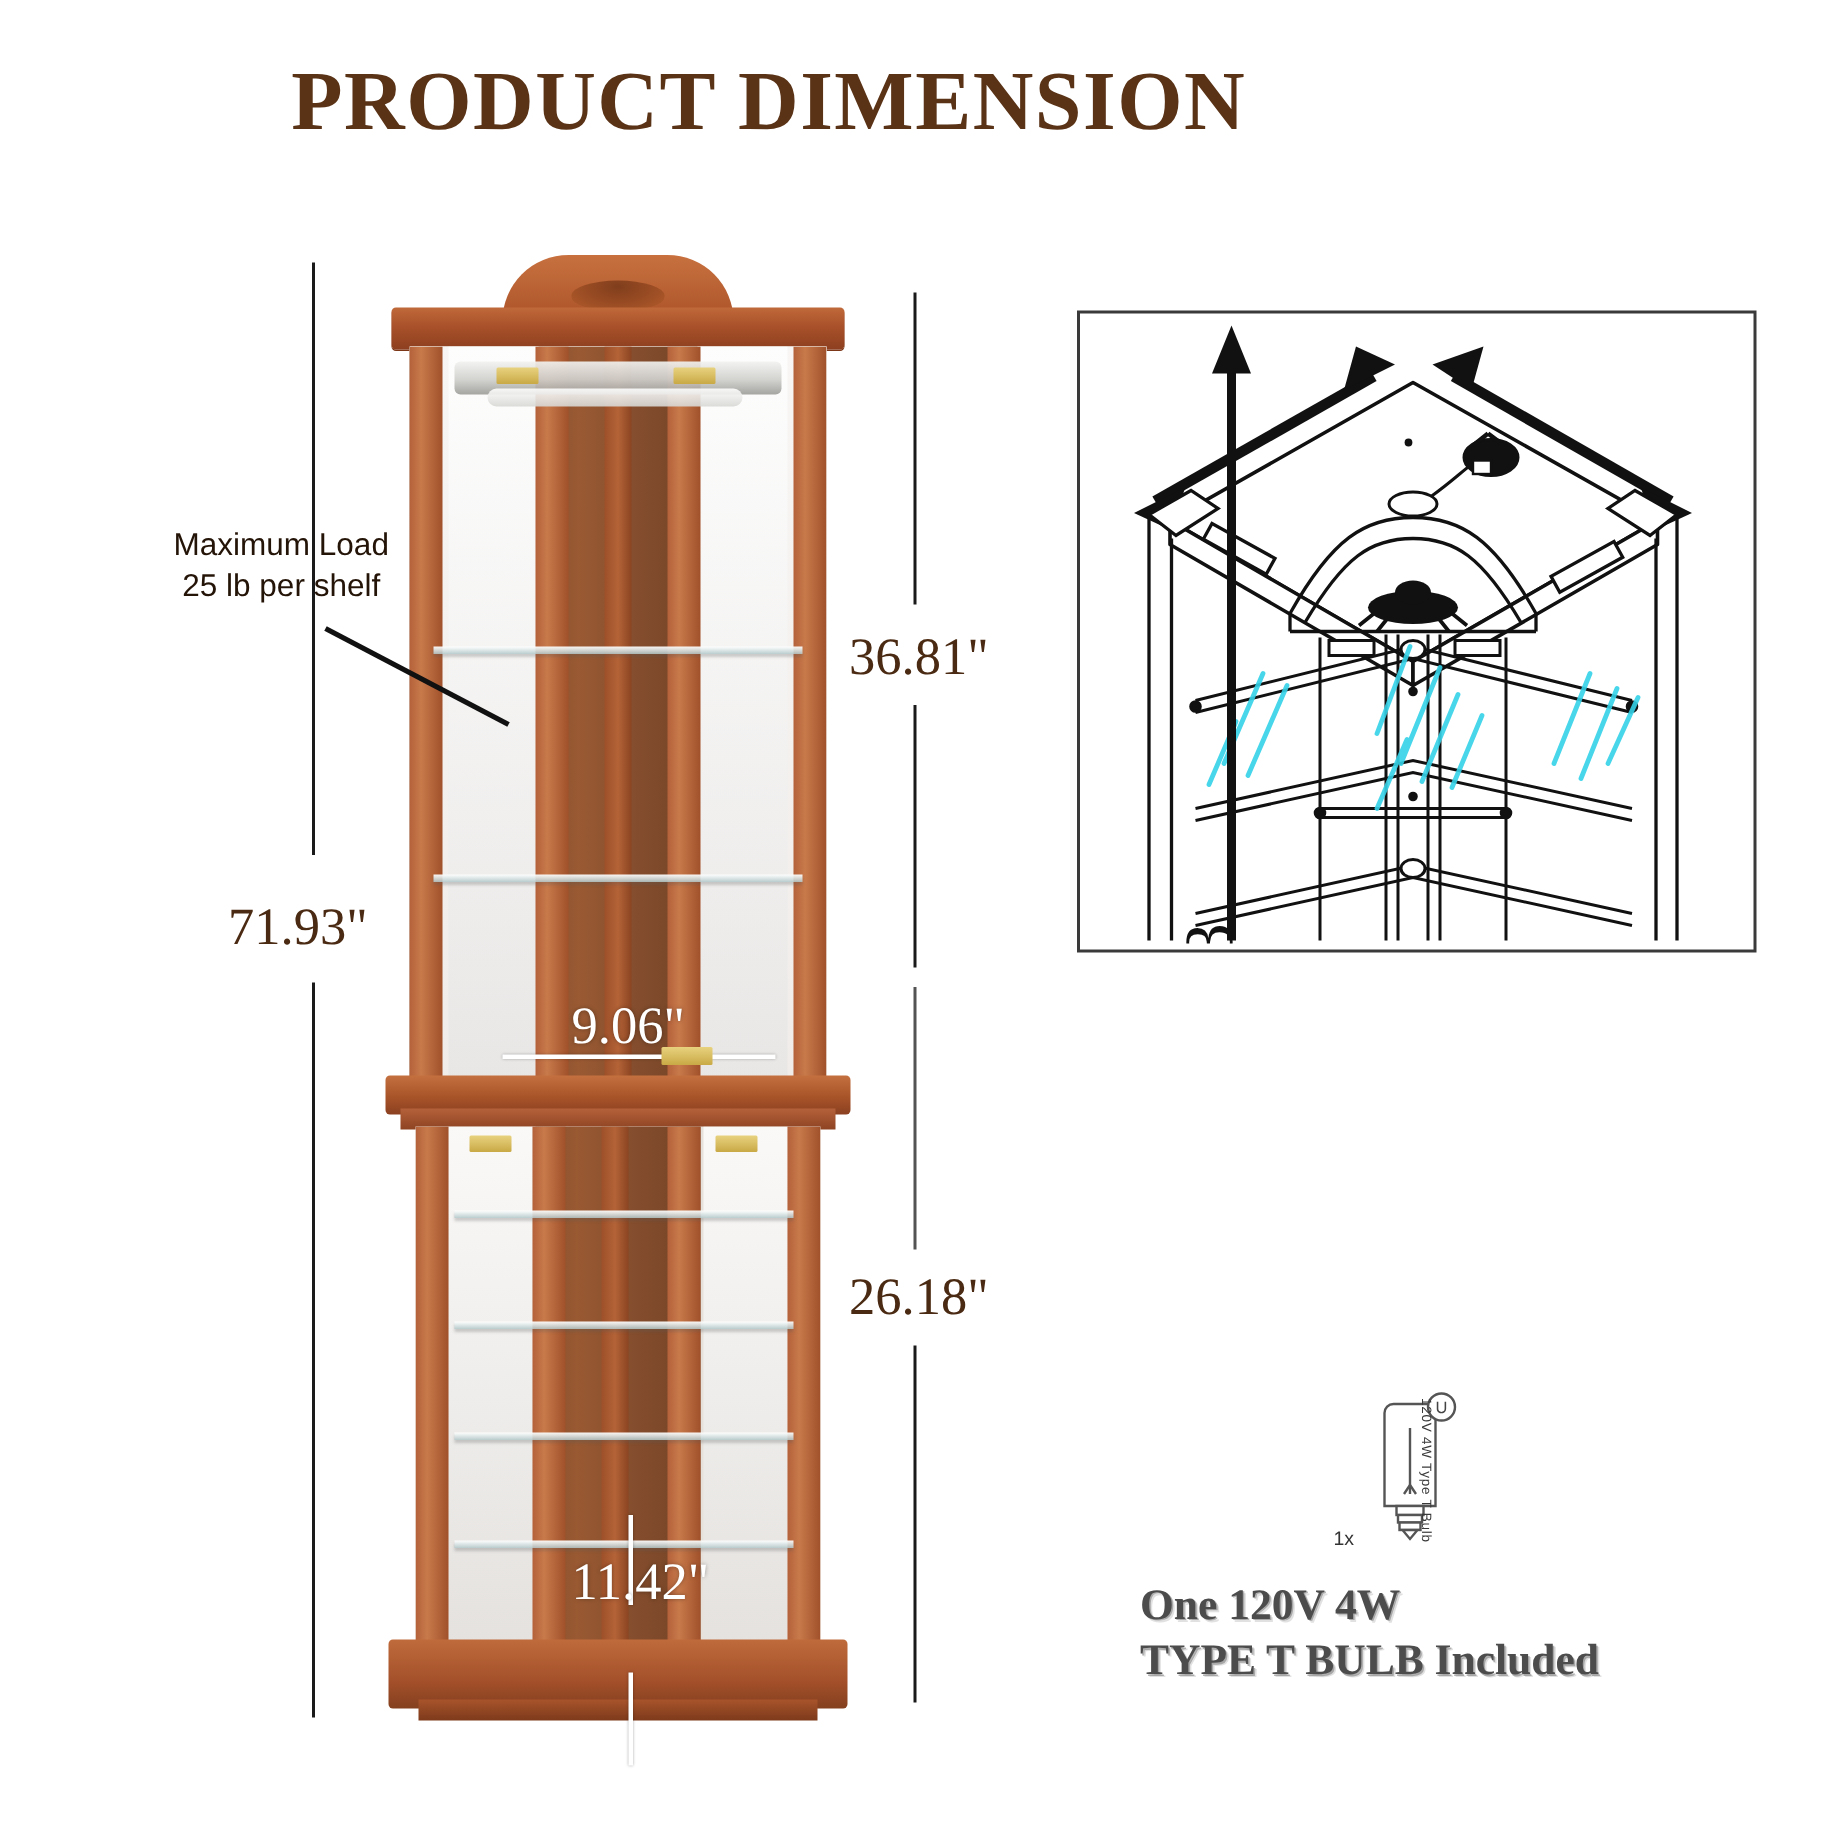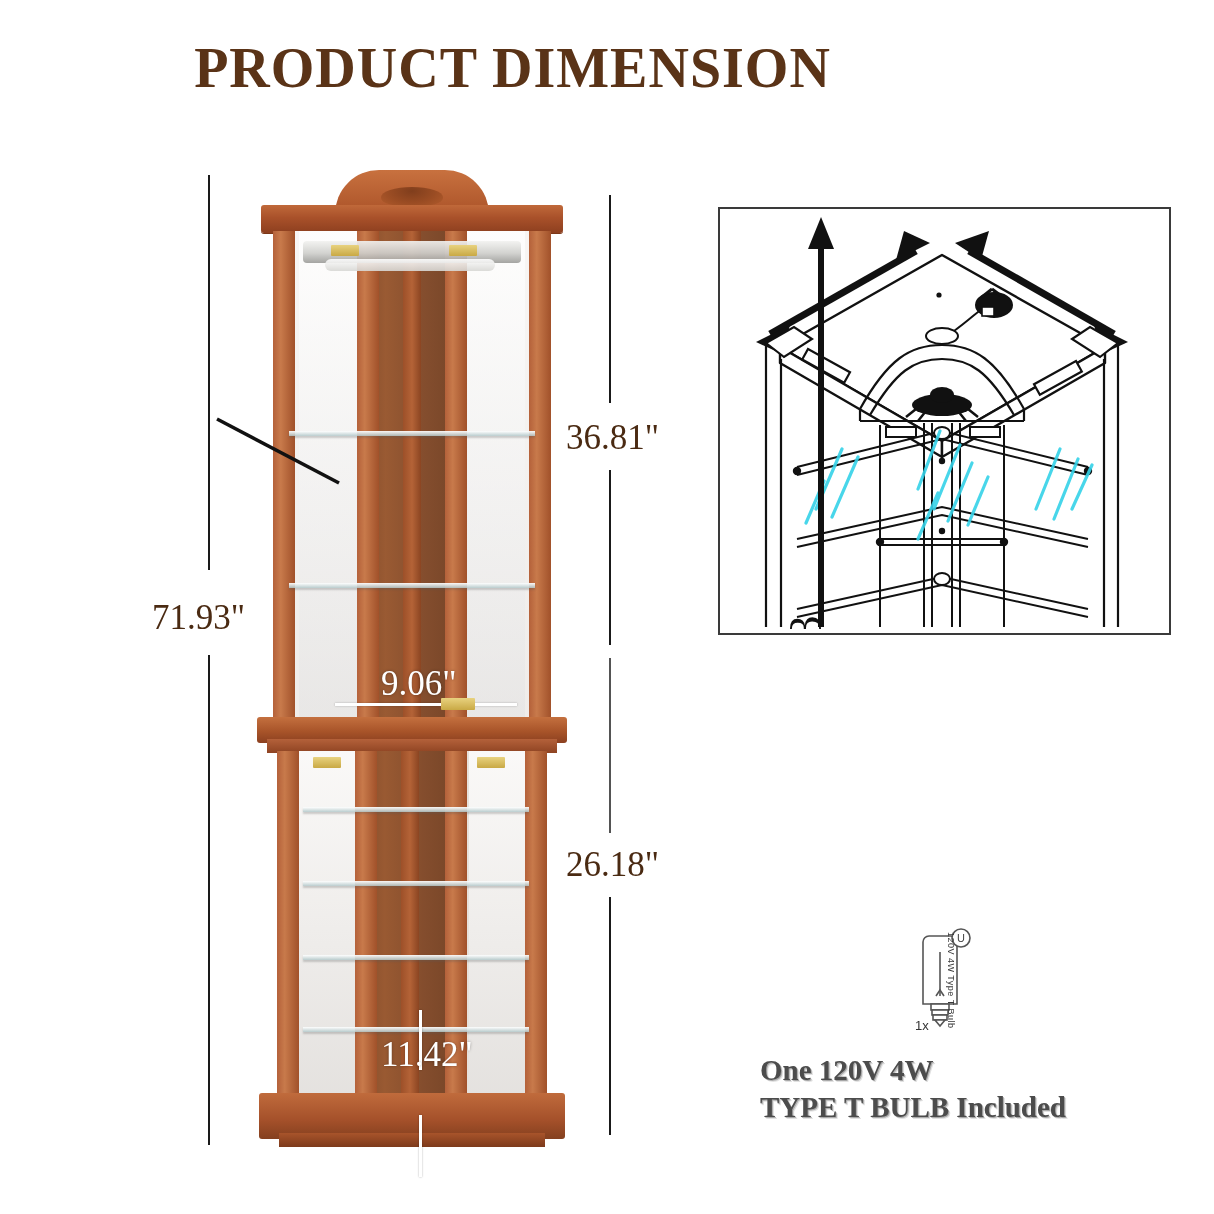--- a/index.html
+++ b/index.html
@@ -166,21 +166,21 @@
     left:718px; top:207px; width:449px; height:424px;
     border:2px solid #3a3a3a;
     background:#ffffff;
     overflow:hidden;
   }
   .inset svg{display:block;}
 
   
   .bulb-block{position:absolute; left:905px; top:918px; width:150px; height:120px;}
   .bulb-count{
-    position:absolute; left:915px; top:1018px;
+    position:absolute; left:889px; top:1018px;
     font-family:"Liberation Sans",sans-serif;
     font-size:13px;color:#333;
   }
   .bulb-vtext{
     position:absolute; left:946px; top:932px;
     font-family:"Liberation Sans",sans-serif;
     font-size:9px; color:#3a3a3a;
     writing-mode:vertical-rl;
     letter-spacing:.5px;
     white-space:nowrap;
@@ -265,20 +265,22 @@
   </div>
 
   <div class="dim-text white" style="left:381px;top:664px;">9.06"</div>
 
   <div class="dim-text white" style="left:381px;top:1035px;">11.42"</div>
 
   <div class="dimline v-line" style="left:208px;top:175px;height:395px;"></div>
   <div class="dimline v-line" style="left:208px;top:655px;height:490px;"></div>
   <div class="dim-text" style="left:152px;top:598px;">71.93"</div>
 
+  <div class="note-text" style="left:100px;top:350px;width:175px;">Maximum Load
+25 lb per shelf</div>
   <svg style="position:absolute;left:215px;top:415px;" width="130" height="75">
     <line x1="2" y1="4" x2="124" y2="68" stroke="#111" stroke-width="3.5"></line>
   </svg>
 
   <div class="dimline v-line" style="left:609px;top:195px;height:208px;"></div>
   <div class="dimline v-line" style="left:609px;top:470px;height:175px;"></div>
   <div class="dim-text" style="left:566px;top:418px;">36.81"</div>
 
   <div class="dimline v-line" style="left:609px;top:658px;height:175px;opacity:.75;"></div>
   <div class="dimline v-line" style="left:609px;top:897px;height:238px;"></div>

